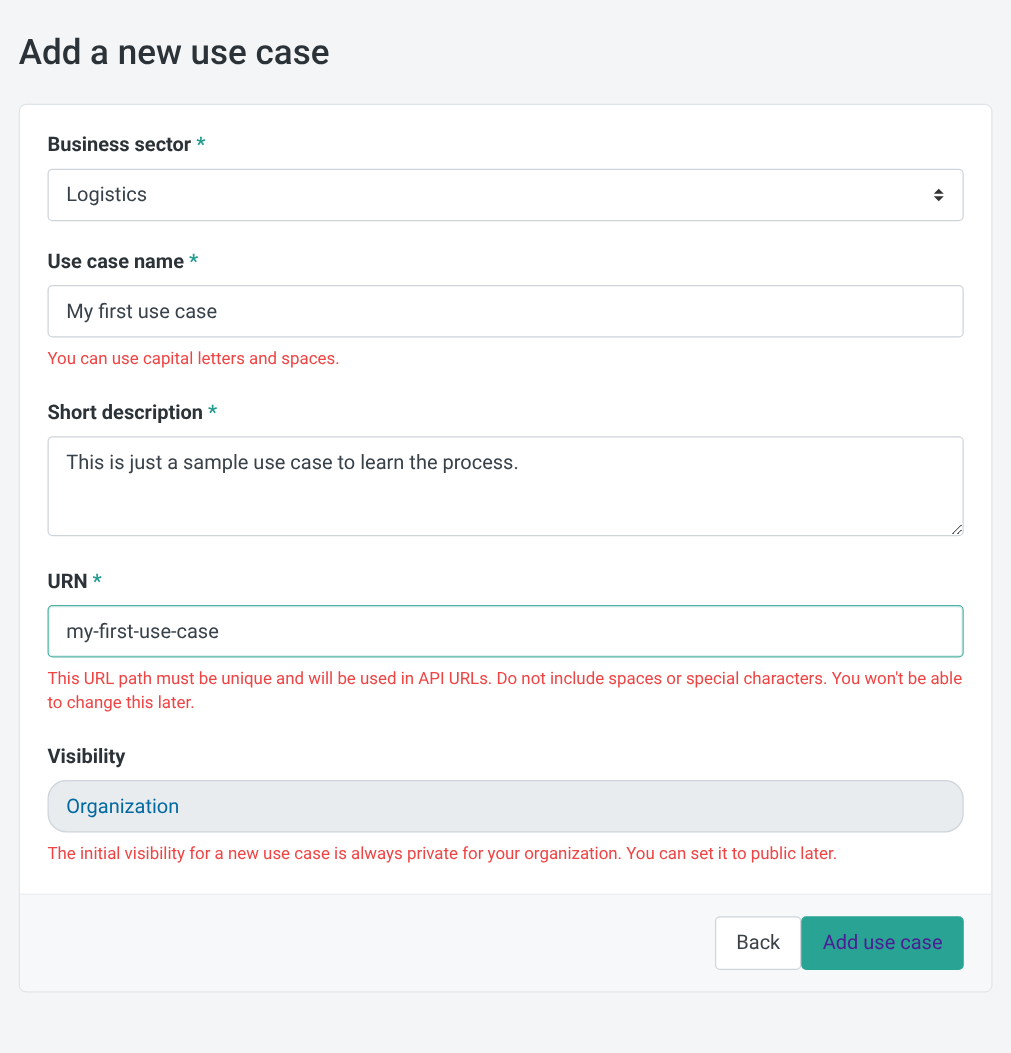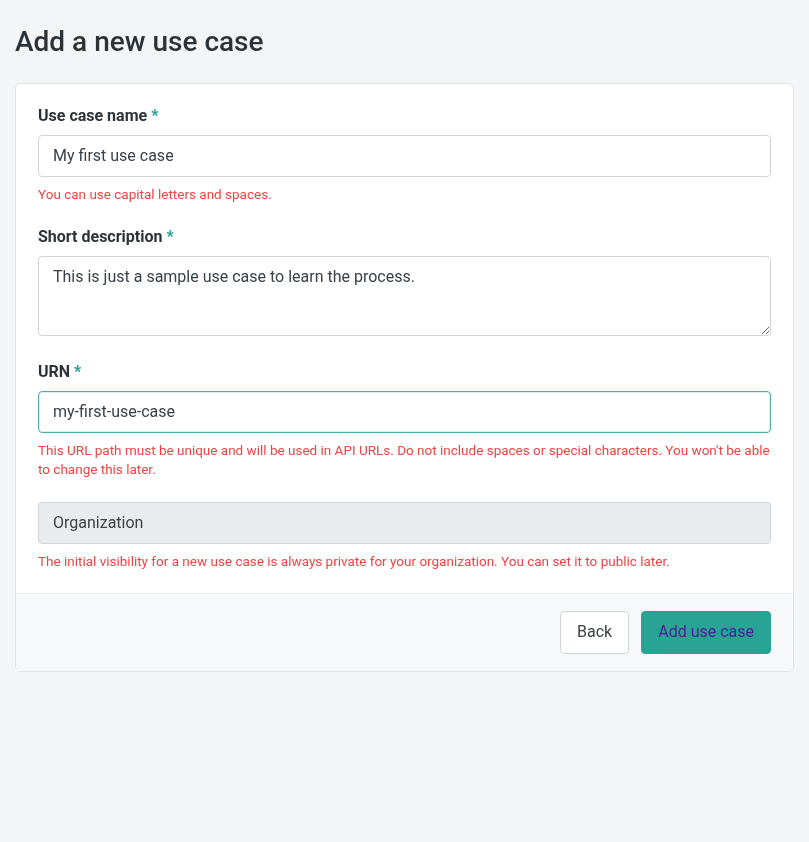--- a/index.html
+++ b/index.html
@@ -100,35 +100,36 @@
       height: 80px;
       line-height: 1.4;
       padding-top: 9px;
     }
     .form-control.focused {
       border-color: #4fb1a3;
       box-shadow: 0 0 0 1px rgba(40,160,145,0.15) inset;
     }
     .form-control.readonly {
       background: #e9ecef;
-      color: #404040;
+      color: #0369a1;
+      border-radius: 15px;
     }
     .help-text {
       font-size: 13.5px;
       color: #ef4444;
       margin-top: 8px;
       line-height: 1.45;
     }
     .card-footer {
       background: #f7f8f9;
       border-top: 1px solid #eceef0;
       padding: 17px 22px;
       display: flex;
       justify-content: flex-end;
-      gap: 12px;
+      gap: 0;
     }
     .btn {
       display: inline-block;
       padding: 9px 16px;
       font-size: 16px;
       line-height: 1.4;
       border-radius: 4px;
       cursor: pointer;
       border: 1px solid transparent;
       font-family: inherit;
@@ -145,20 +146,32 @@
     }
   </style>
 </head>
 <body>
 
 <h1 class="page-title">Add a new use case</h1>
 
 <div class="card">
   <div class="card-body">
 
+    <div class="form-group">
+      <label class="field-label">
+        <span>Business sector</span>
+        <span class="required-asterisk">*</span>
+      </label>
+      <div class="select-wrap">
+        <select class="form-select">
+          <option>Logistics</option>
+        </select>
+        <span class="select-caret"></span>
+      </div>
+    </div>
 
     <div class="form-group">
       <label class="field-label">
         <span>Use case name</span>
         <span class="required-asterisk">*</span>
       </label>
       <input type="text" class="form-control" value="My first use case" style="">
       <div class="help-text">You can use capital letters and spaces.</div>
     </div>
 
@@ -173,20 +186,23 @@
     <div class="form-group">
       <label class="field-label">
         <span>URN</span>
         <span class="required-asterisk">*</span>
       </label>
       <input type="text" class="form-control focused" value="my-first-use-case" style="">
       <div class="help-text">This URL path must be unique and will be used in API URLs. Do not include spaces or special characters. You won't be able to change this later.</div>
     </div>
 
     <div class="form-group">
+      <label class="field-label">
+        <span>Visibility</span>
+      </label>
       <input type="text" class="form-control readonly" readonly="" value="Organization" style="">
       <div class="help-text">The initial visibility for a new use case is always private for your organization. You can set it to public later.</div>
     </div>
 
   </div>
 
   <div class="card-footer">
     <button class="btn btn-outline">Back</button>
     <button class="btn btn-primary">Add use case</button>
   </div>

